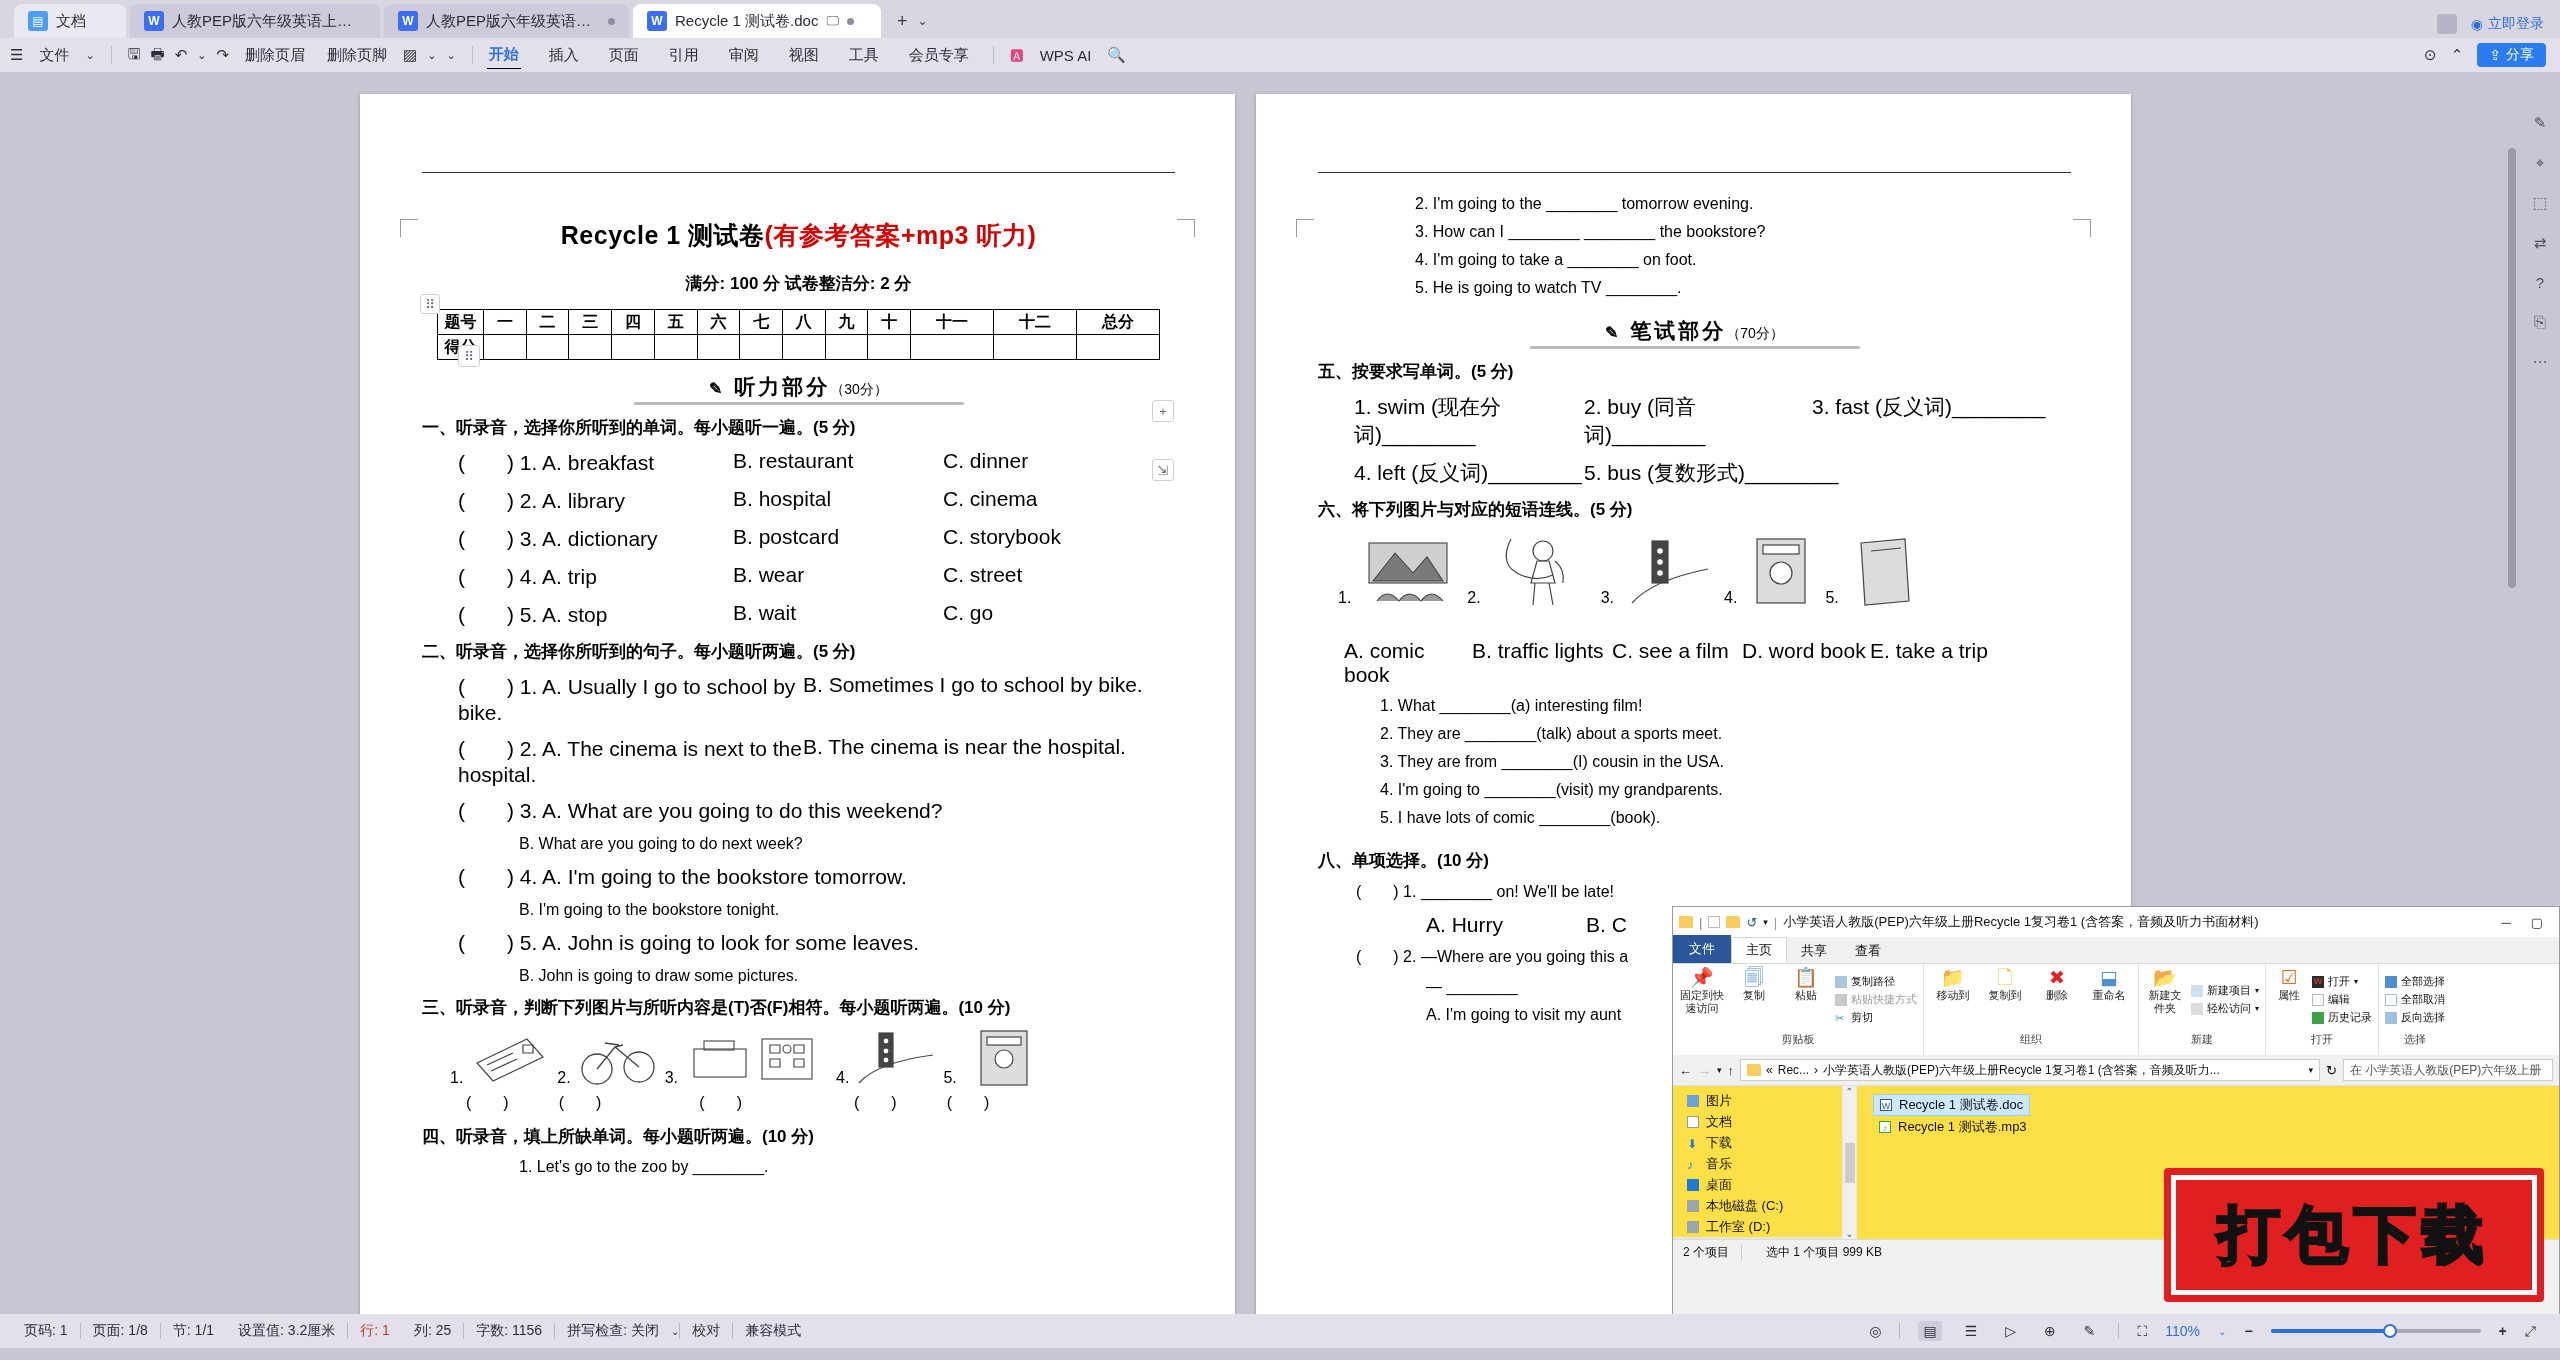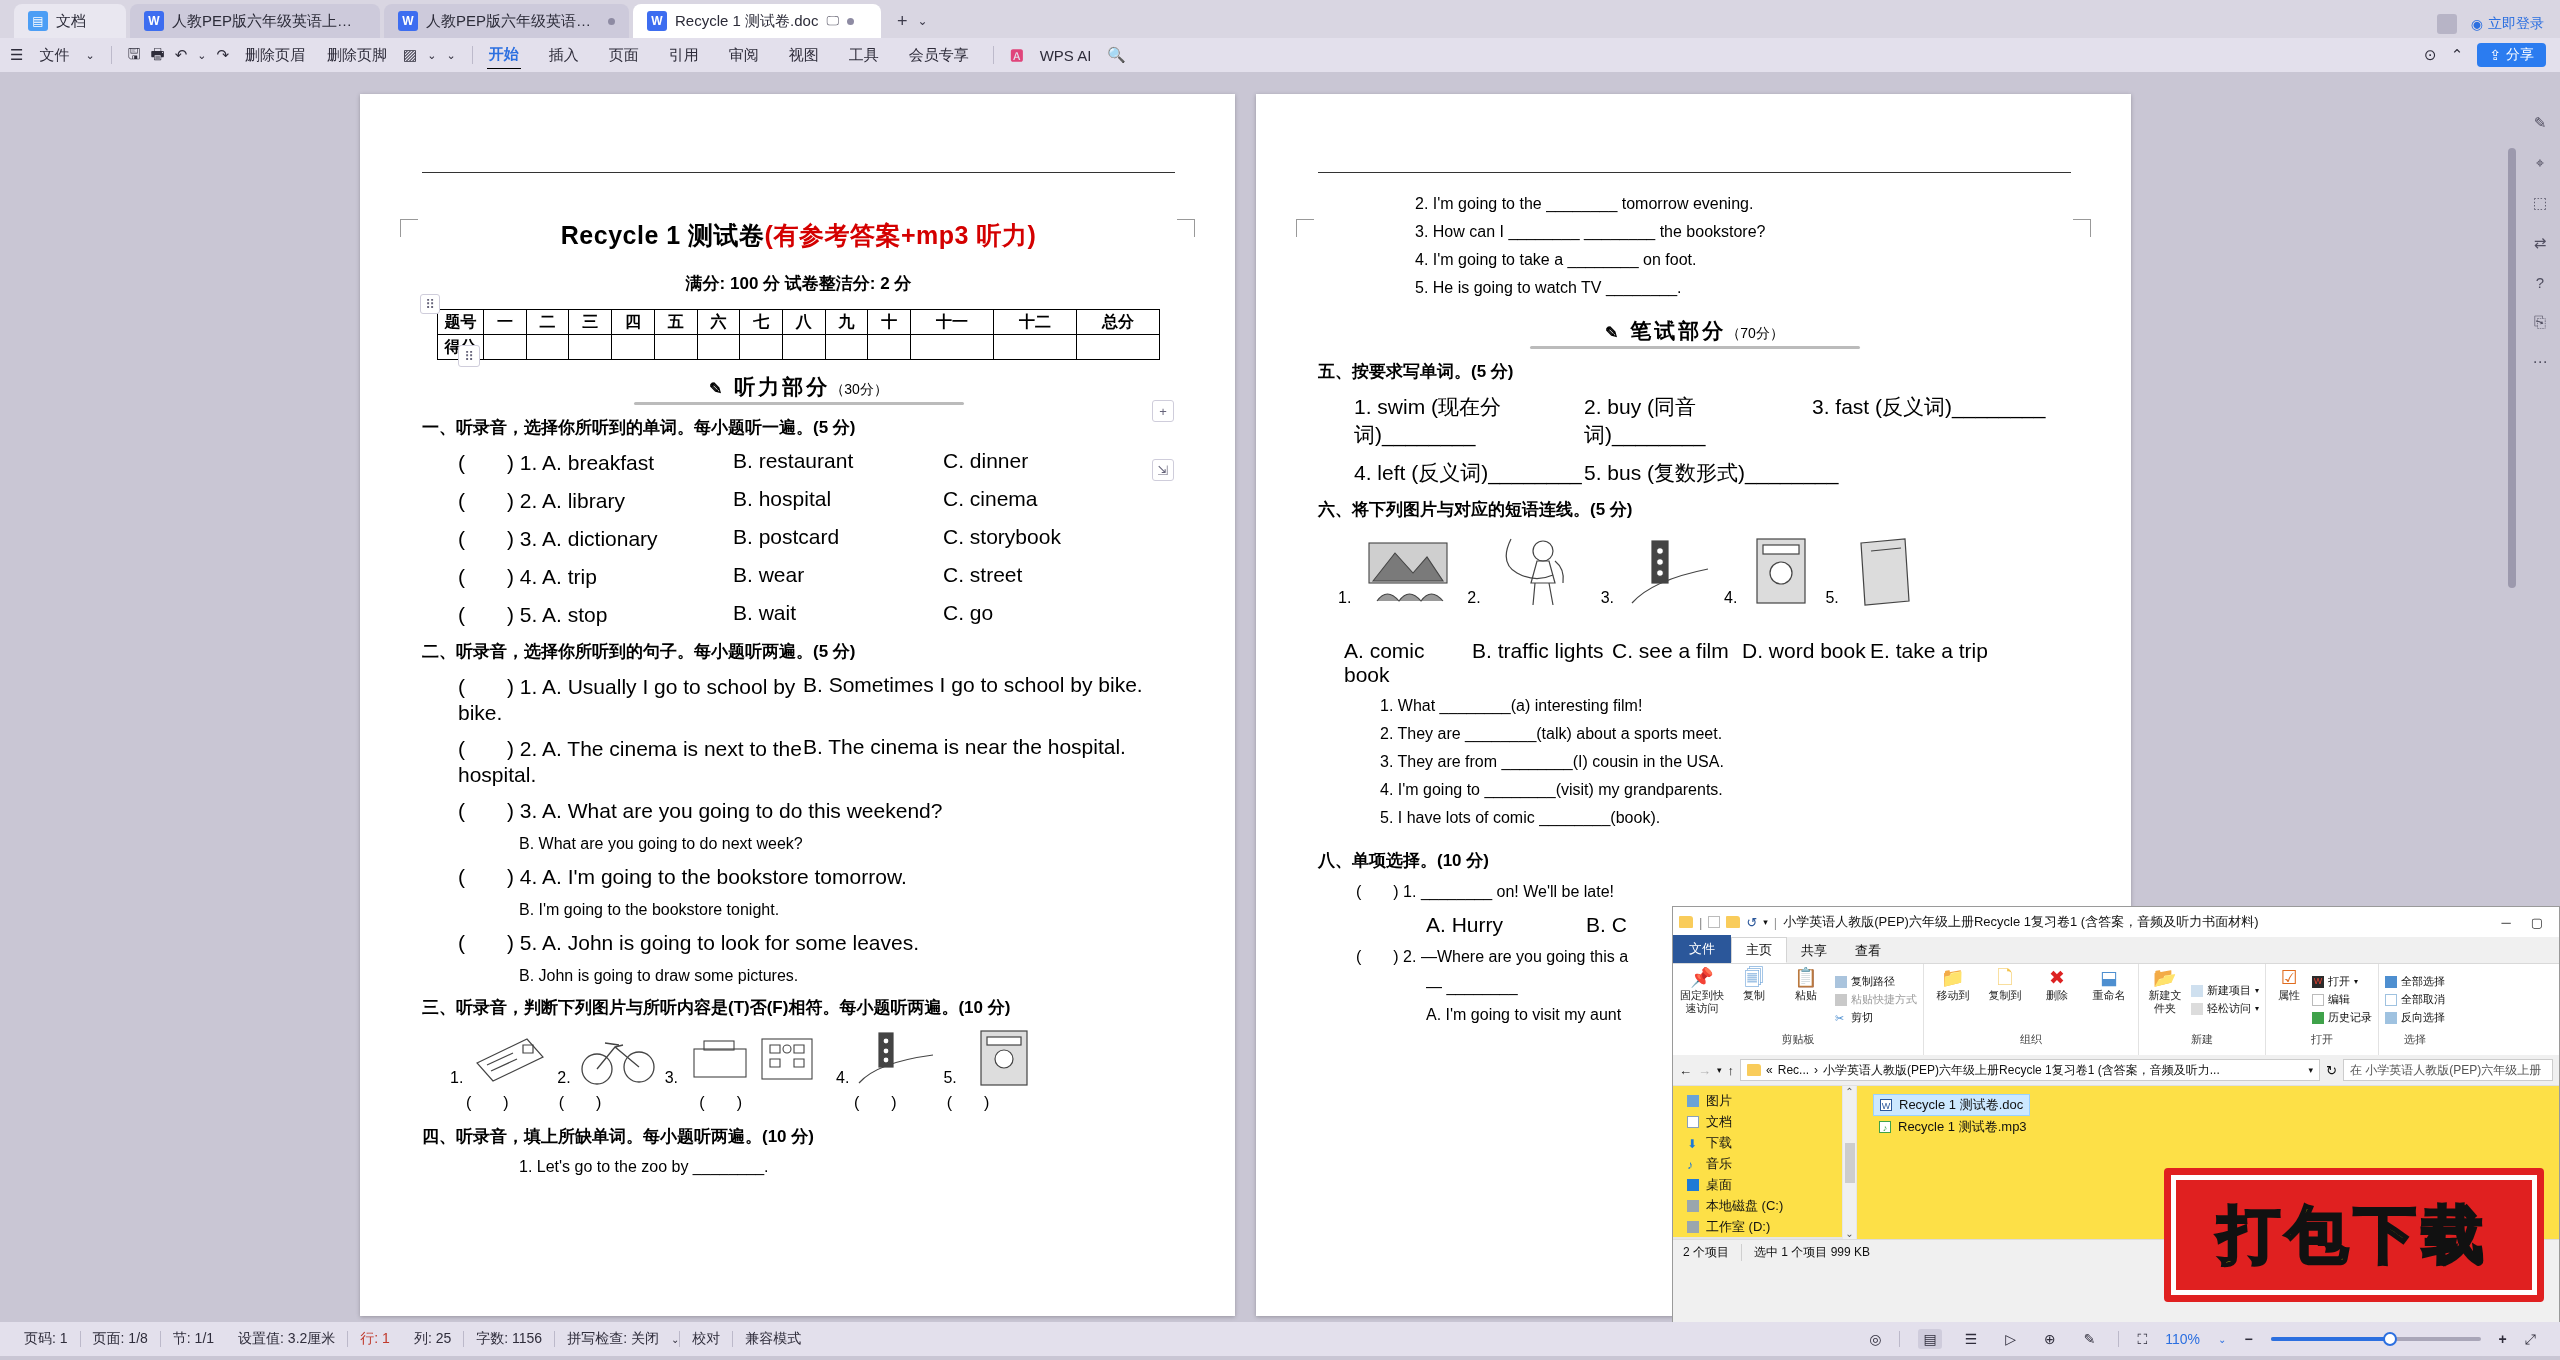--- a/index.html
+++ b/index.html
@@ -154,40 +154,40 @@
   .navitem { display: flex; align-items: center; gap: 7px; height: 21px; padding-left: 14px; font-size: 13px;}
   .navitem.sel { background: #e5e5e5; }
   .vscroll { width: 14px; background: #f0f0f0; display: flex; flex-direction: column;
              align-items: center; justify-content: space-between; font-size: 10px; color: #555;
              border-right: 1px solid #e6e6e6;}
   .vthumb { width: 10px; height: 40px; background: #cdcdcd; }
   .filelist { flex: 1; padding: 8px 0 0 16px; }
   .fileitem { display: flex; align-items: center; gap: 7px; height: 22px; font-size: 13px; padding: 0 6px; width: fit-content;}
   .fileitem.sel { background: #cce8ff; border: 1px solid #99d1ff; }
   .exp-status { height: 26px; border-top: 1px solid #dcdcdc; background: #f0f0f0;
-                display: flex; align-items: center; gap: 0; font-size: 12px; padding-left: 10px; }
+                display: flex; align-items: center; gap: 12px; font-size: 12px; padding-left: 10px; }
   .exp-status .s { padding-right: 12px; margin-right: 12px; border-right: 1px solid #cfcfcf; }
   .exp-status .s.last { border-right: none; }
 
   
   .stamp {
     position: absolute; left: 2164px; top: 1168px; width: 380px; height: 134px;
     background: #e02020; display: flex; align-items: center; justify-content: center;
     box-shadow: inset 0 0 0 6px #e02020;
     border: 7px solid #e02020; border-radius: 4px;
   }
   .stamp .inner { border: 5px solid #ffffff; width: 100%; height: 100%;
                   display:flex; align-items:center; justify-content:center; }
   .stamp span { font-size: 62px; font-weight: bold; color: #ffe400;
                 -webkit-text-stroke: 3px #111; letter-spacing: 6px;
                 font-family: "DejaVu Sans", sans-serif; }
 
   
   .statusbar {
-    position: absolute; bottom: 4px; left: 0; width: 2560px; height: 34px;
+    position: absolute; bottom: 12px; left: 0; width: 2560px; height: 34px;
     background: #e3e0ec; display: flex; align-items: center; font-size: 14px;
     color: #2f2d3b; padding: 0 12px;
   }
   .statusbar .s { padding: 0 12px; }
   .statusbar .vs { width: 1px; height: 16px; background: #bcb9ca; }
   .sb-right { margin-left: auto; display: flex; align-items: center; gap: 18px; padding-right: 12px; }
   .zoomtrack { width: 210px; height: 4px; background: #a9a6b8; border-radius: 2px; position: relative; }
   .zoomtrack .fillbar { position: absolute; left: 0; top: 0; height: 4px; width: 118px;
                         background: #2b6fe0; border-radius: 2px; }
   .zoomtrack .knob { position: absolute; left: 112px; top: -5px; width: 14px; height: 14px;

